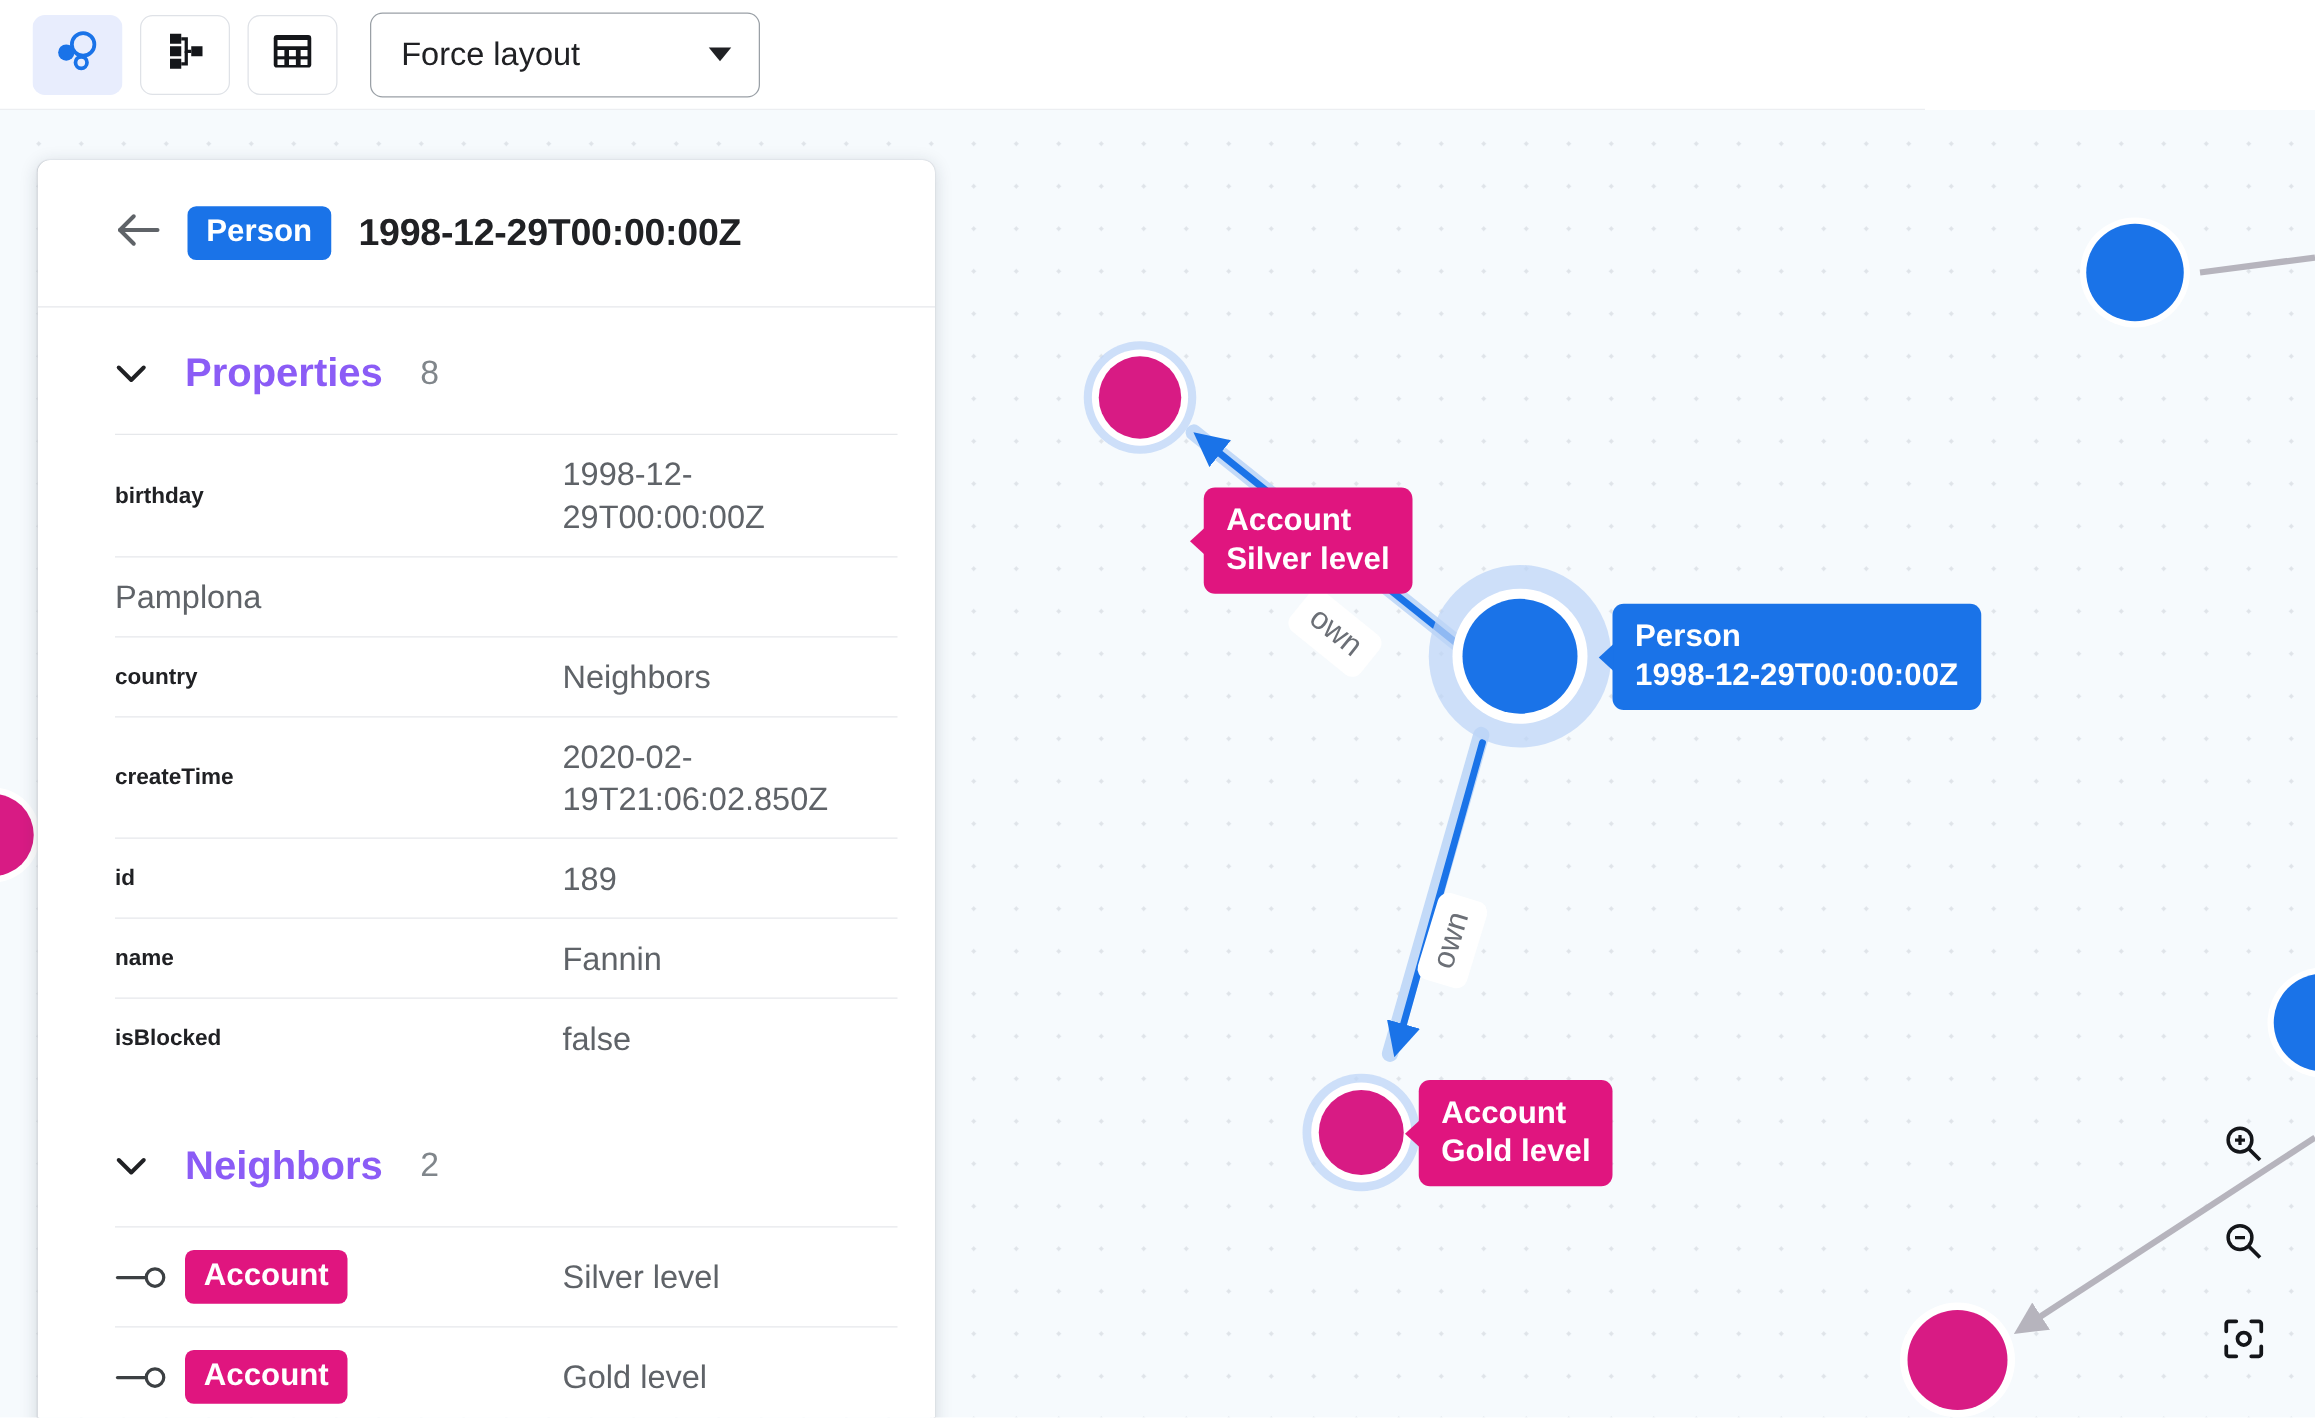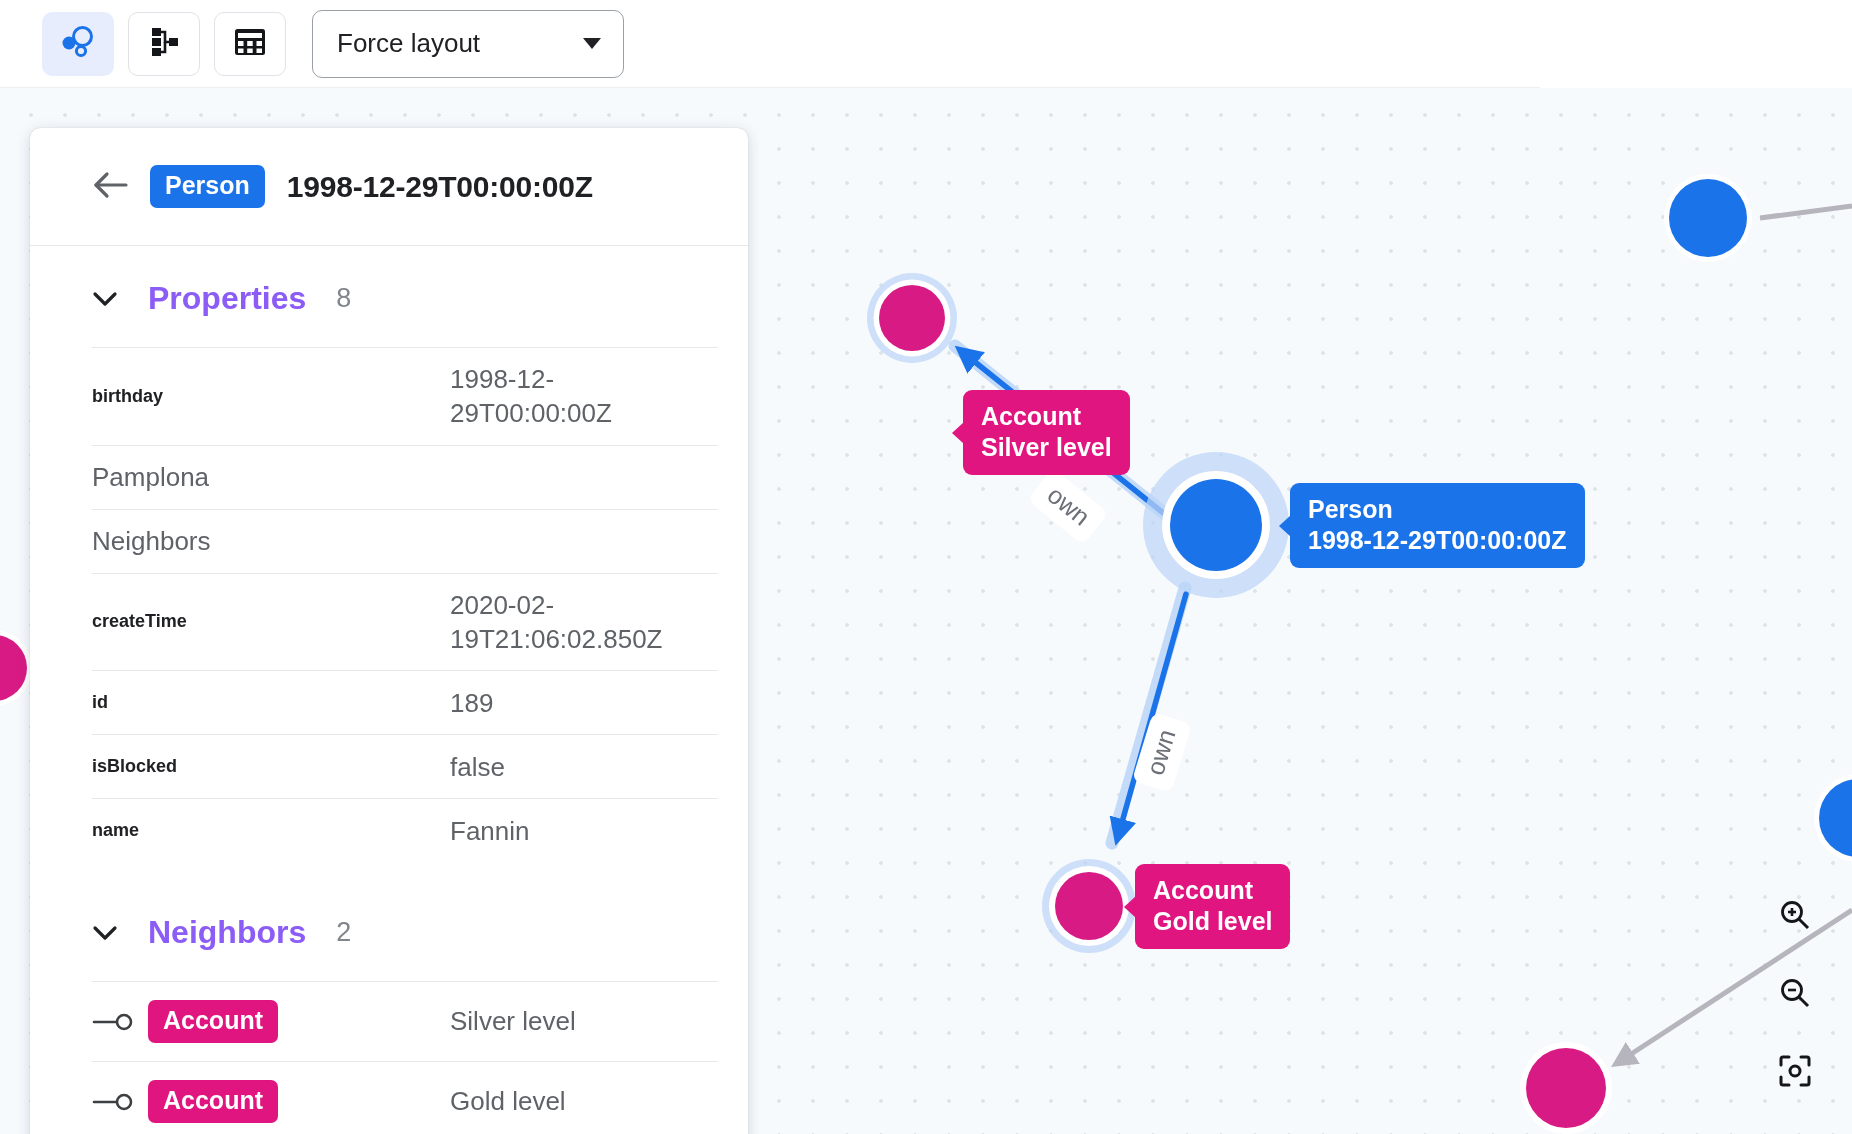--- a/index.html
+++ b/index.html
@@ -21,21 +21,21 @@
 
   
   .toolbar {
     position: absolute;
     top: 0; left: 0;
     width: 1540px;
     height: 88px;
     background: #ffffff;
     display: flex;
     align-items: center;
-    padding-left: 42px;
+    padding-left: 26px;
     gap: 14px;
     border-bottom: 1px solid #eceef1;
     z-index: 40;
   }
 
   .tool-btn {
     width: 72px;
     height: 64px;
     border-radius: 10px;
     border: 1px solid #dfe2e7;
@@ -440,37 +440,38 @@
 
     <div class="rows">
       <div class="row">
         <span class="k">birthday</span>
         <span class="v">1998-12-29T00:00:00Z</span>
       </div>
       <div class="row">
         <span class="v">Pamplona</span>
       </div>
       <div class="row">
+        <span class="k">country</span>
         <span class="v">Neighbors</span>
       </div>
       <div class="row">
         <span class="k">createTime</span>
         <span class="v">2020-02-19T21:06:02.850Z</span>
       </div>
       <div class="row">
         <span class="k">id</span>
         <span class="v">189</span>
       </div>
       <div class="row">
+        <span class="k">name</span>
+        <span class="v">Fannin</span>
+      </div>
+      <div class="row">
         <span class="k">isBlocked</span>
         <span class="v">false</span>
-      </div>
-      <div class="row">
-        <span class="k">name</span>
-        <span class="v">Fannin</span>
       </div>
     </div>
 
     <div class="section-head" style="padding-top:52px;align-items:center;">
       <span class="chev">
         <svg width="26" height="16" viewBox="0 0 26 16">
           <path d="M3 3 L13 13 L23 3" fill="none" stroke="#202124" stroke-width="3.2" stroke-linecap="round" stroke-linejoin="round"></path>
         </svg>
       </span>
       <span class="name">Neighbors</span>

